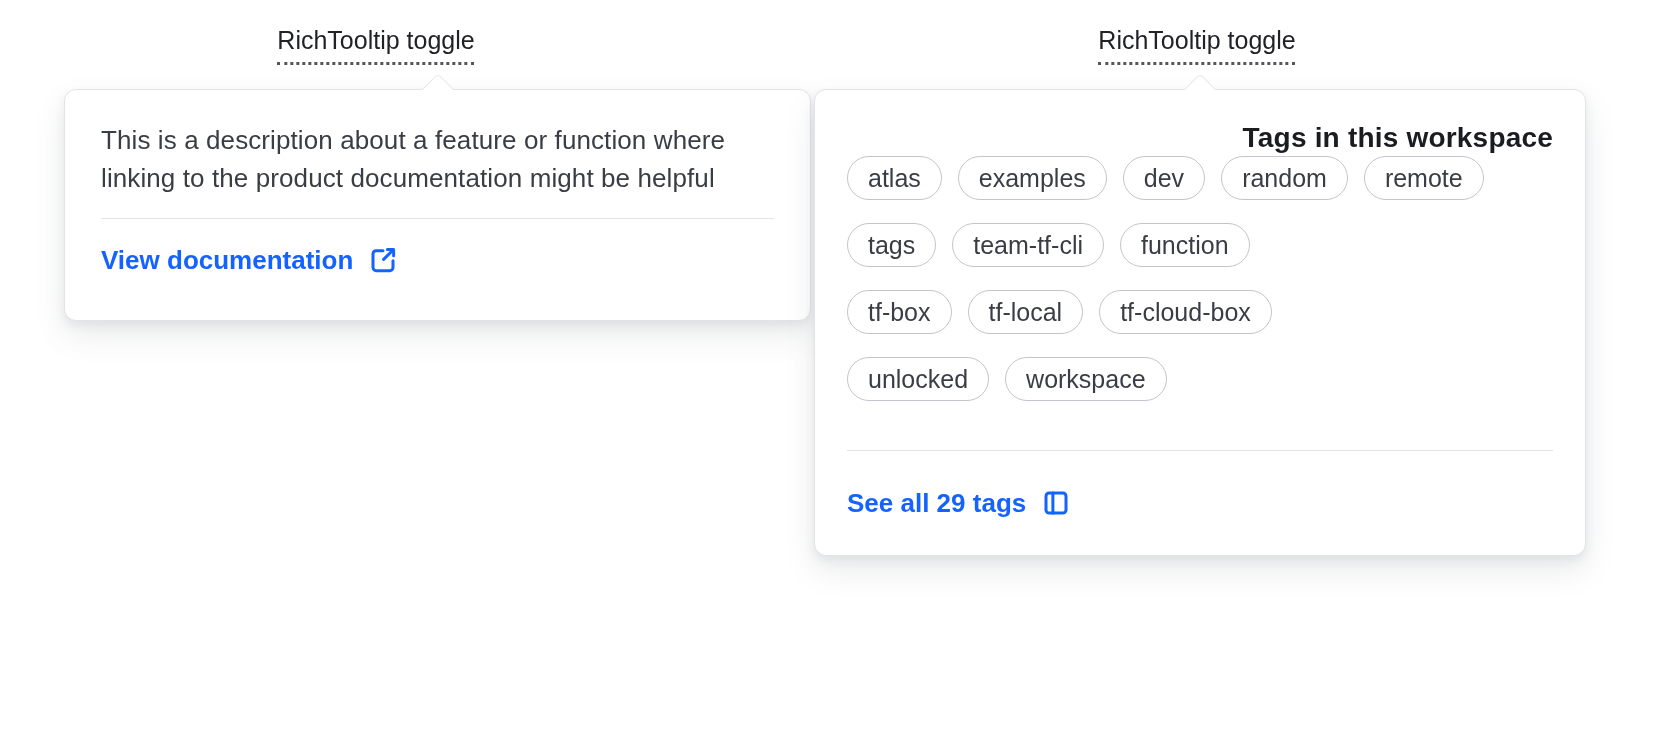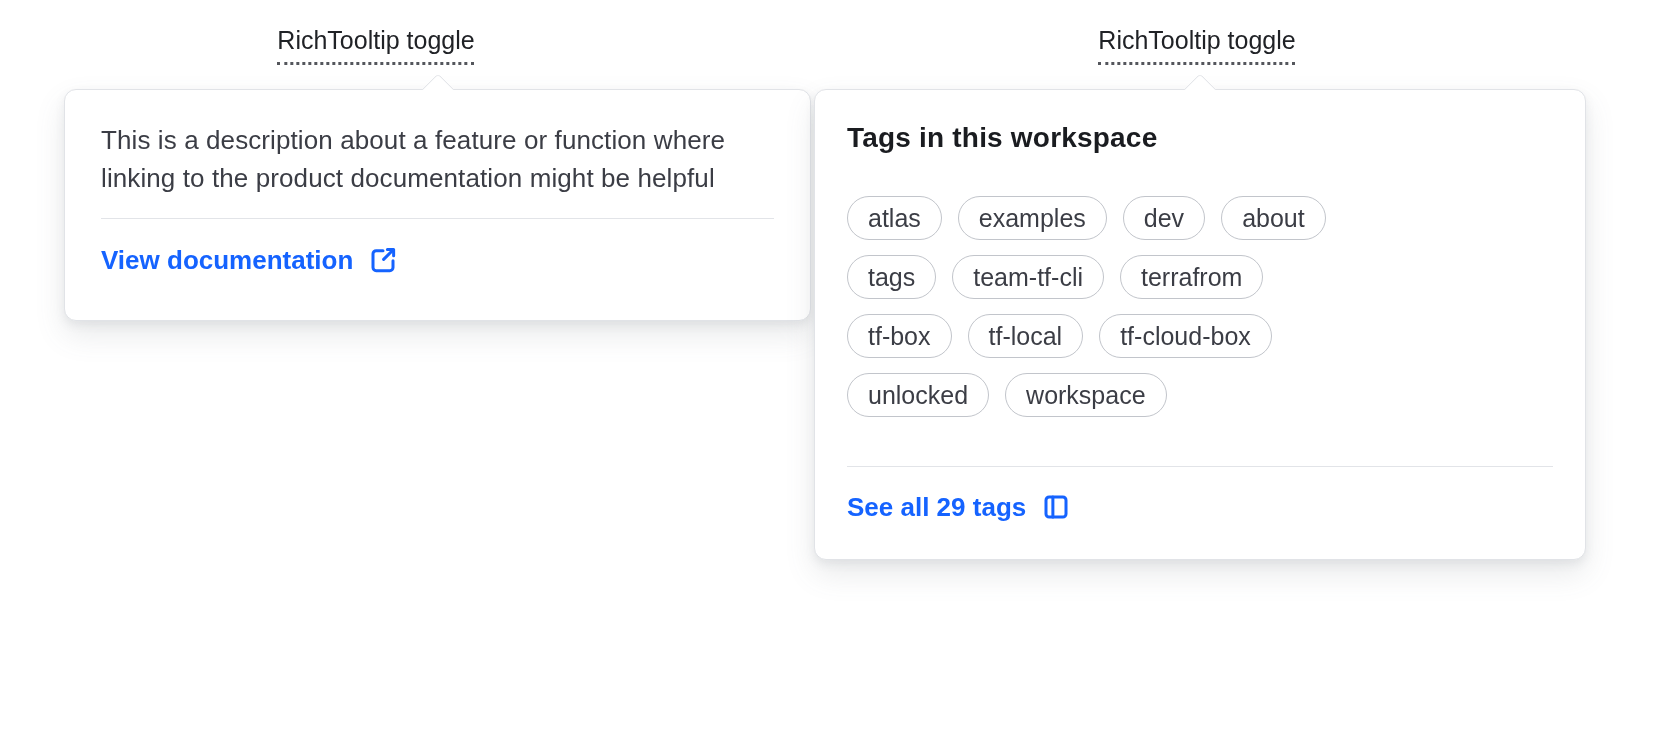--- a/index.html
+++ b/index.html
@@ -81,45 +81,45 @@
   }
   .link-row svg { display: block; }
 
   
   .tags-heading {
     font-size: 28px;
     font-weight: 700;
     line-height: 36px;
     color: #1a1c20;
     letter-spacing: 0.2px;
-    margin-bottom: 40px;
+    text-align: right;
   }
   .tag-rows {
     display: flex;
     flex-direction: column;
-    gap: 15px;
+    gap: 23px;
     justify-content: space-between;
   }
   .tag-row {
     display: flex;
     gap: 16px;
   }
   .pill {
     display: inline-block;
     border: 1.5px solid #c2c5cb;
     border-radius: 999px;
     padding: 7px 20px;
     font-size: 25px;
     line-height: 28px;
     color: var(--text, #3b3d45);
     background: #ffffff;
     white-space: nowrap;
   }
   .card-right .divider { margin-top: 49px; }
-  .card-right .link-row { margin-top: 24px; }
+  .card-right .link-row { margin-top: 36px; }
 </style>
 </head>
 <body>
 
 <span class="toggle toggle-left">RichTooltip toggle</span>
 
 <div class="card card-left">
   <div class="caret"></div>
   <p class="description">This is a description about a feature or function where linking to the product documentation might be helpful</p>
   <div class="divider"></div>
@@ -138,26 +138,27 @@
 <span class="toggle toggle-right">RichTooltip toggle</span>
 
 <div class="card card-right">
   <div class="caret"></div>
   <div class="tags-heading">Tags in this workspace</div>
   <div class="tag-rows">
       <div class="tag-row">
         <span class="pill">atlas</span>
         <span class="pill">examples</span>
         <span class="pill">dev</span>
-        <span class="pill">about</span>
+        <span class="pill">random</span>
+        <span class="pill">remote</span>
       </div>
       <div class="tag-row">
         <span class="pill">tags</span>
         <span class="pill">team-tf-cli</span>
-        <span class="pill">terrafrom</span>
+        <span class="pill">function</span>
       </div>
       <div class="tag-row">
         <span class="pill">tf-box</span>
         <span class="pill">tf-local</span>
         <span class="pill">tf-cloud-box</span>
       </div>
       <div class="tag-row">
         <span class="pill">unlocked</span>
         <span class="pill">workspace</span>
       </div>

